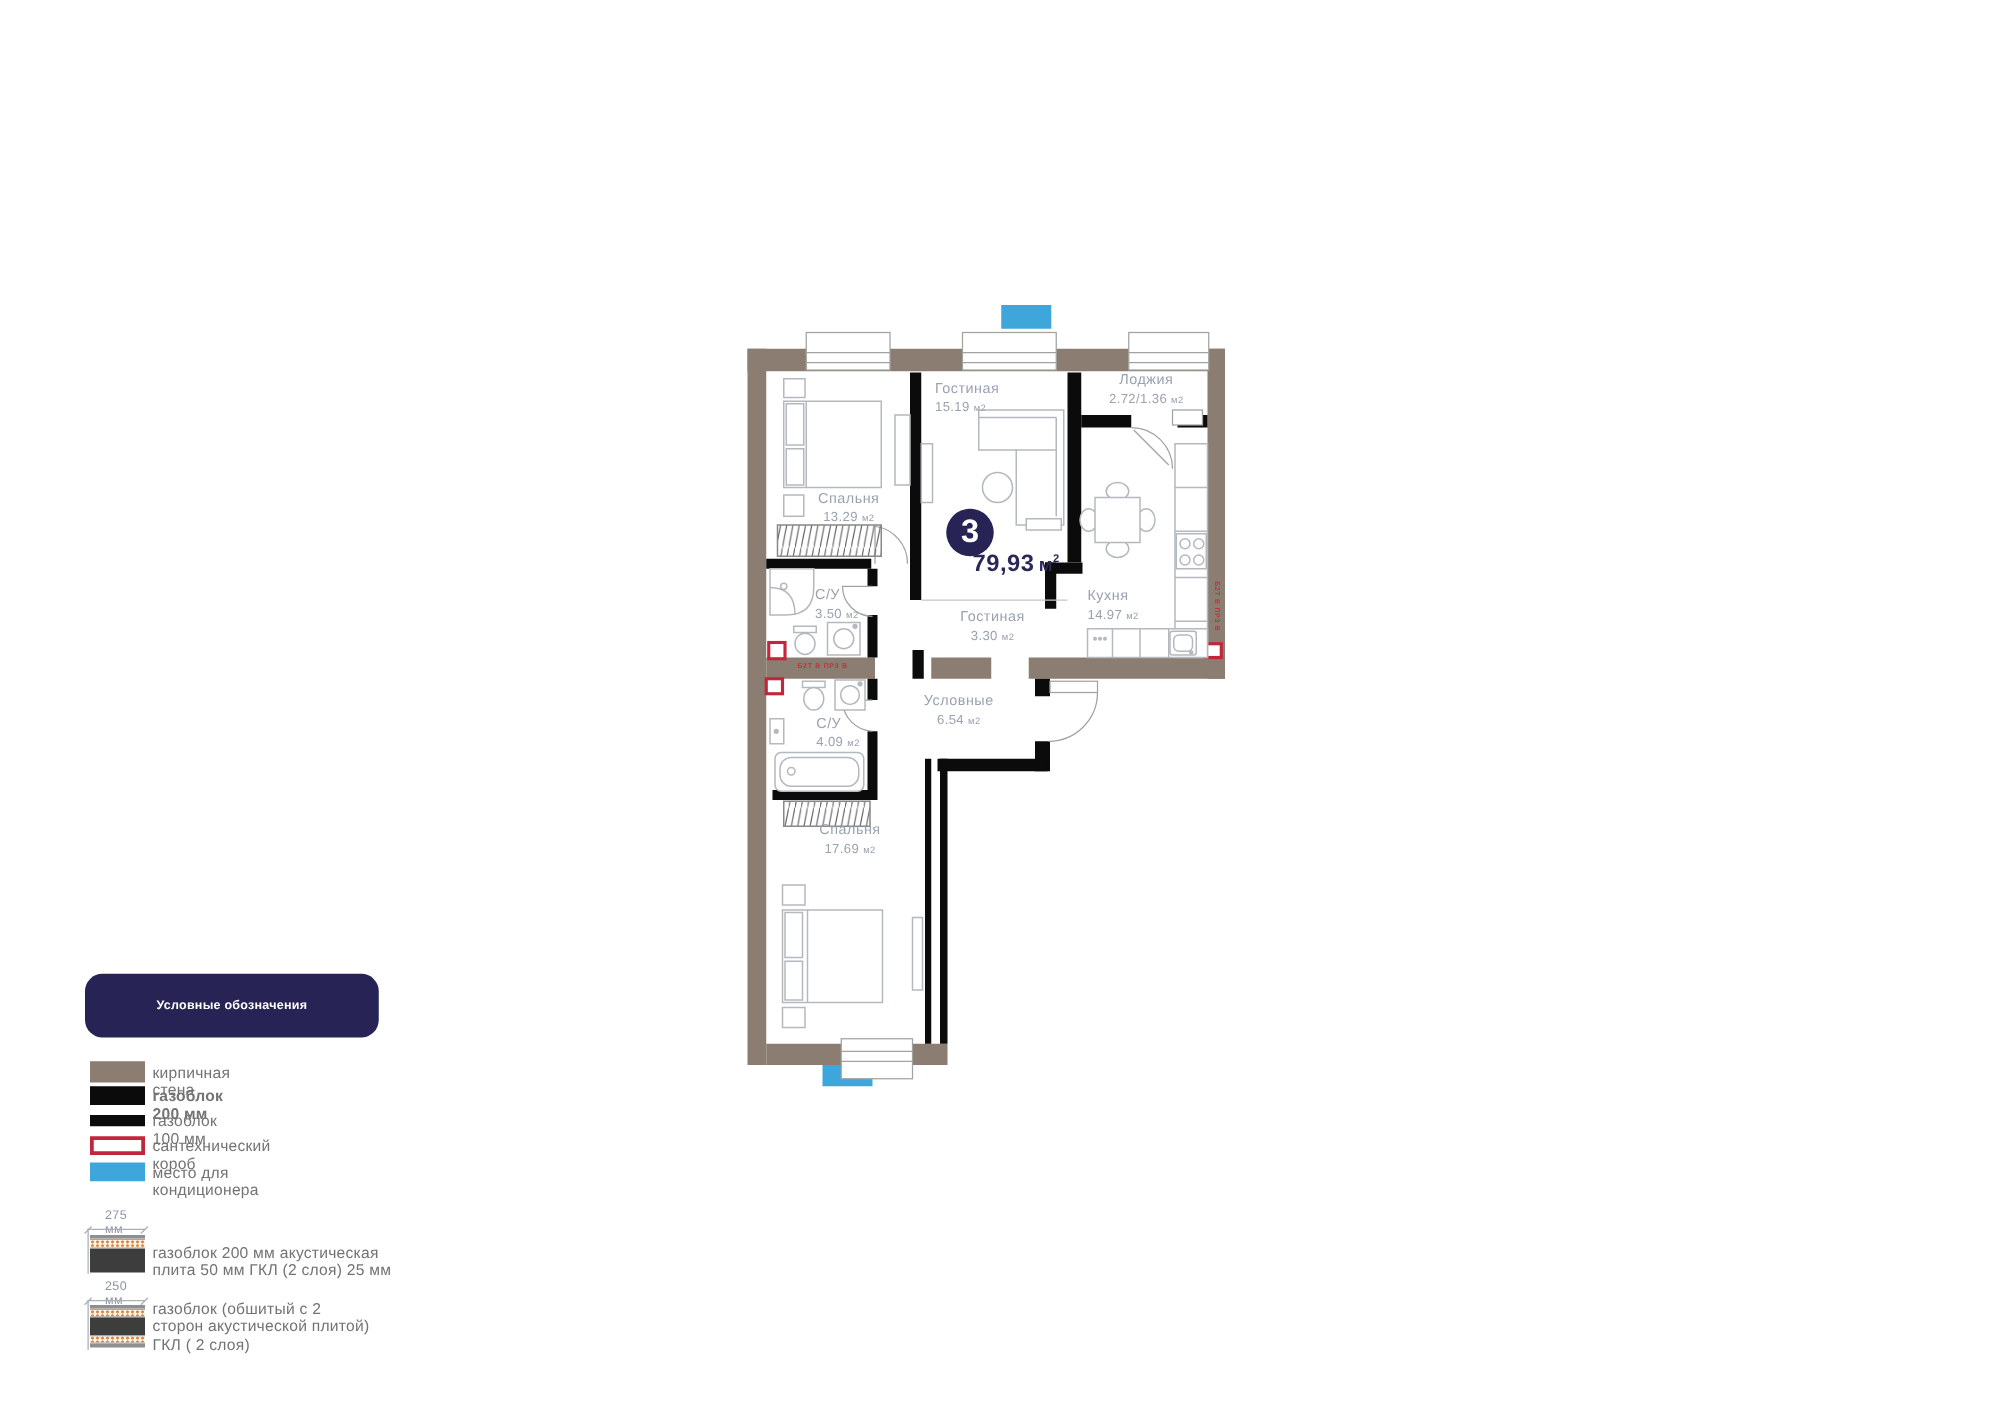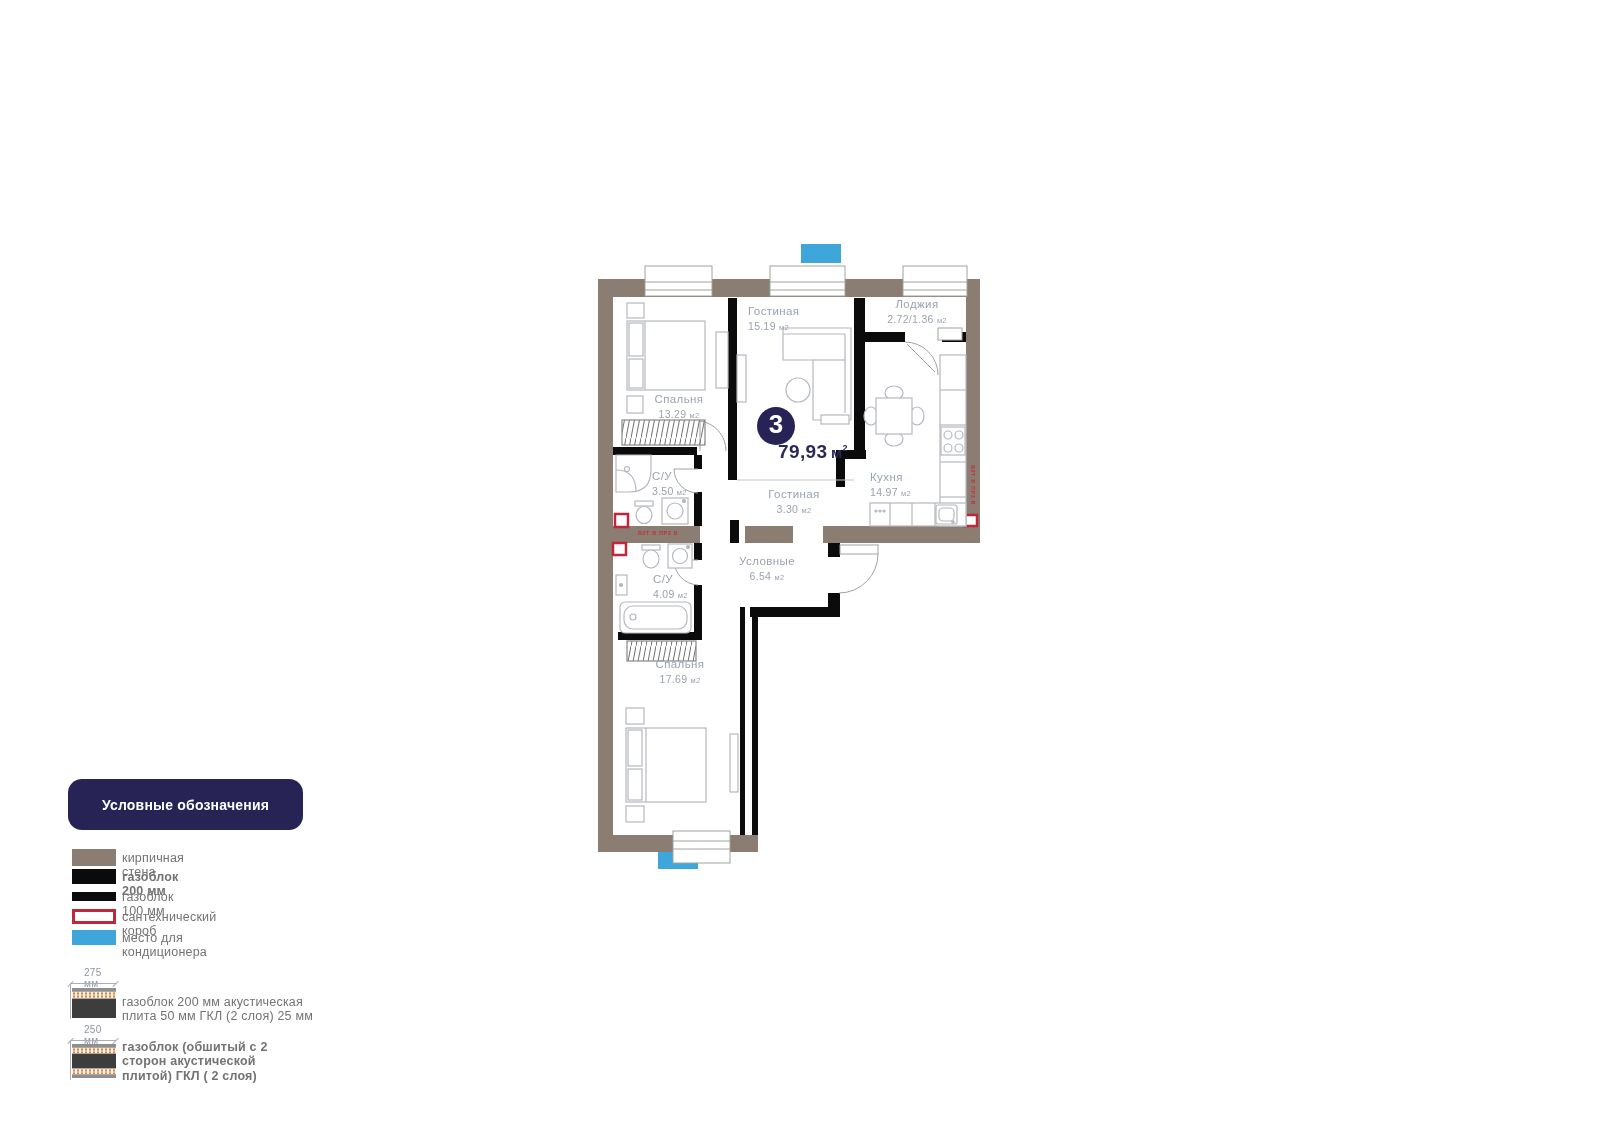--- a/index.html
+++ b/index.html
@@ -20,21 +20,21 @@
   .badge-area .u{font-size:15px;}
   .badge-area sup{font-size:9px;}
   .riser{position:absolute;color:#c2303e;font-weight:bold;font-size:5.5px;letter-spacing:.6px;
          text-align:center;white-space:nowrap;}
   .riser.h{left:24px;top:300px;width:76px;}
   .riser.v{left:353px;top:250px;width:44px;height:10px;transform:rotate(90deg);}
   
   .legend{position:absolute;left:68px;top:779px;width:300px;height:330px;}
   .legend-title{position:absolute;left:0;top:0;width:235px;height:51px;background:#272354;
                 border-radius:14px;display:flex;align-items:center;justify-content:center;
-                color:#fff;font-size:14px;font-weight:bold;letter-spacing:.2px;}
+                color:#fff;font-size:10px;font-weight:bold;letter-spacing:.2px;}
   .lrow{position:absolute;left:0;}
   .sw{position:absolute;left:4px;width:44px;}
   .llabel{position:absolute;left:54px;color:#737373;font-size:12.5px;letter-spacing:.2px;line-height:1.15;}
   .sw-brick{background:#8b7d71;}
   .sw-black{background:#0b0b0b;}
   .sw-plumb{background:#fff;border:3px solid #c0273a;box-sizing:border-box;}
   .sw-ac{background:#3fa6db;}
   .sw-stack{display:flex;flex-direction:column;box-sizing:border-box;}
   .lay-gray{height:3px;background:#8f8f8f;}
   .lay-orange{height:8px;background-color:#fdf3e7;border-top:1px solid #a8a8a8;border-bottom:1px solid #a8a8a8;
@@ -303,17 +303,17 @@
       <div class="dim" style="left:16px;top:0;">250 мм</div>
       <div class="dim-line" style="left:2px;top:16px;width:46px;"></div>
       <div class="dim-vert" style="left:2px;top:16px;height:40px;"></div>
       <div class="sw sw-stack" style="top:20px;height:34px;">
         <div class="lay-gray"></div>
           <div class="lay-orange" style="height:7px;"></div>
           <div class="lay-dark"></div>
           <div class="lay-orange" style="height:7px;"></div>
           <div class="lay-gray"></div>
       </div>
-      <div class="llabel" style="top:16px;width:178px;font-weight:bold;">газоблок (обшитый с 2 сторон акустической плитой) ГКЛ ( 2 слоя)</div>
+      <div class="llabel" style="top:16px;width:178px;">газоблок (обшитый с 2 сторон акустической плитой) ГКЛ ( 2 слоя)</div>
     </div>
   </div>
 
 </div>
 
 </body></html>

